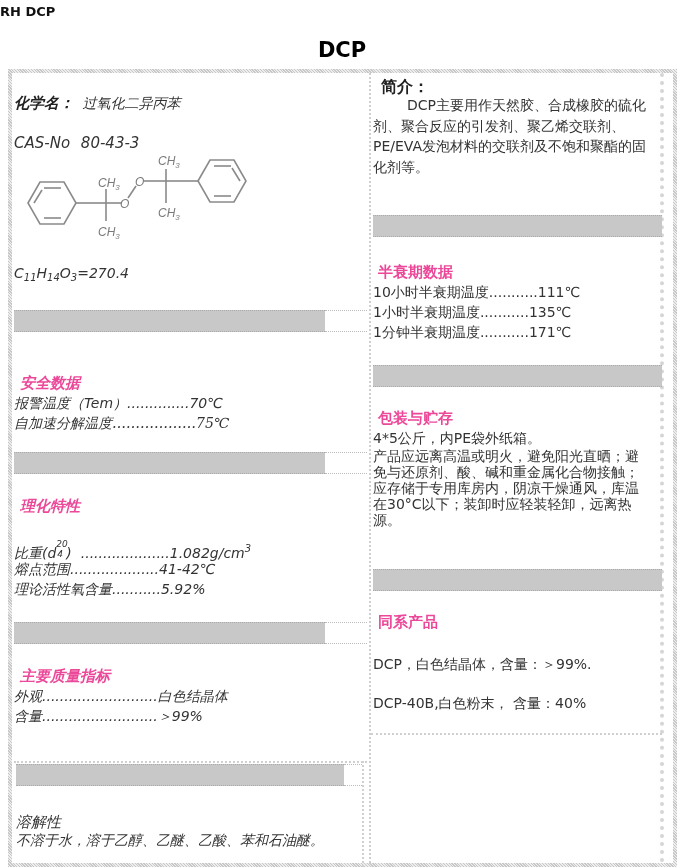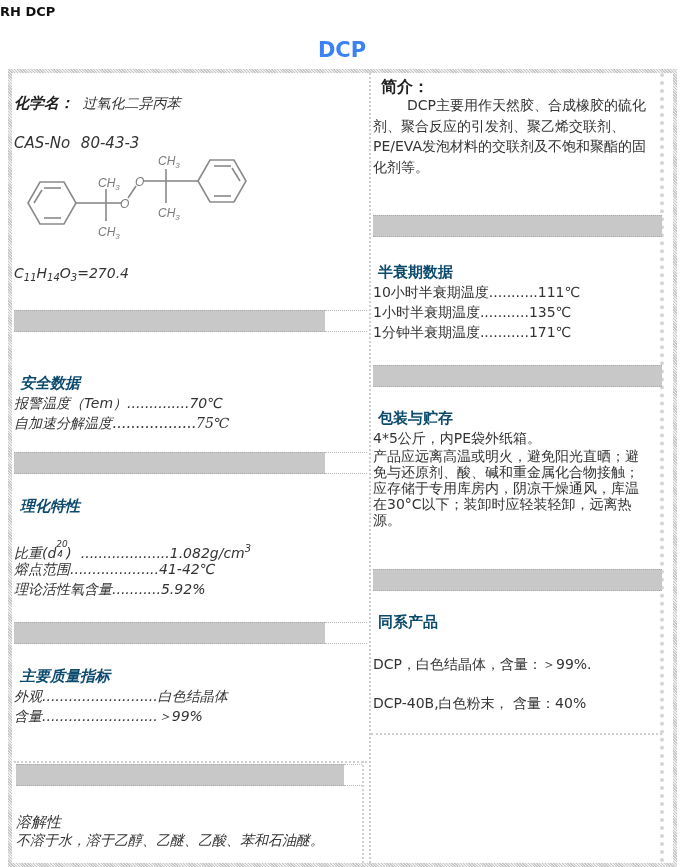--- a/index.html
+++ b/index.html
@@ -1,40 +1,40 @@
 <!DOCTYPE html>
 <html><head>
 <meta charset="utf-8">
 <style>
   * { box-sizing: border-box; margin: 0; padding: 0; }
   html, body { width: 684px; height: 867px; background: #ffffff; overflow: hidden; }
   body { font-family: "DejaVu Sans", "Liberation Sans", sans-serif; color: #333333; position: relative; }
 
   .doc-header { position: absolute; left: 0; top: 4px; width: 684px; font-weight: bold; font-size: 13px; color: #111; }
-  .doc-title { position: absolute; left: 0; top: 38px; width: 684px; text-align: center; font-weight: bold; font-size: 21px; color: #3b82f6; }
+  .doc-title { position: absolute; left: 0; top: 38px; width: 684px; text-align: center; font-weight: bold; font-size: 21px; color: #000000; }
 
   
   .frame { position: absolute; border: 4px solid transparent;
     border-image: repeating-linear-gradient(45deg, #c8c8c8 0 1px, #ededed 1px 2px) 4; }
   .outer { left: 8px; top: 69px; width: 669px; height: 798px; }
 
   .col { position: absolute; }
   .col-left { left: 12px; top: 89px; width: 355px; height: 848px; font-style: italic; }
   .col-right { left: 369px; top: 73px; width: 295px; height: 790px; border-left: 2px dotted #cfcfcf; border-right: 4px dotted #d5d5d5; }
 
   .sep { position: absolute; background: #c8c8c8; height: 22px;
     border-top: 1px dotted #aaaaaa; border-bottom: 1px dotted #aaaaaa; }
   .sep-left { left: 2px; width: 311px; }
   .sep-left-tail { position: absolute; border-top: 1px dotted #bdbdbd; border-bottom: 1px dotted #bdbdbd; height: 22px; }
 
   .sep-right { left: 2px; width: 289px; }
 
   .text { position: absolute; font-size: 14px; line-height: 20px; white-space: nowrap; color: #333; }
   .bold { font-weight: bold; color: #222; }
-  .h-section { position: absolute; font-size: 15px; font-weight: bold; color: #0c4a6e; }
+  .h-section { position: absolute; font-size: 15px; font-weight: bold; color: #ec4899; }
   .intro-body { position: absolute; font-size: 14px; line-height: 20.5px; width: 285px; white-space: normal; color: #333; }
   .para { position: absolute; font-size: 14px; line-height: 16px; width: 290px; white-space: normal; color: #333; }
 
   sub { font-size: 10px; vertical-align: -3px; }
   sup { font-size: 10px; vertical-align: 6px; }
 
   .formula { position: absolute; font-size: 14px; }
   .mol { position: absolute; left: 6px; top: 64px; }
 
   .inner-frame-bottom { position: absolute; border-top: 2px dotted #d0d0d0; }

